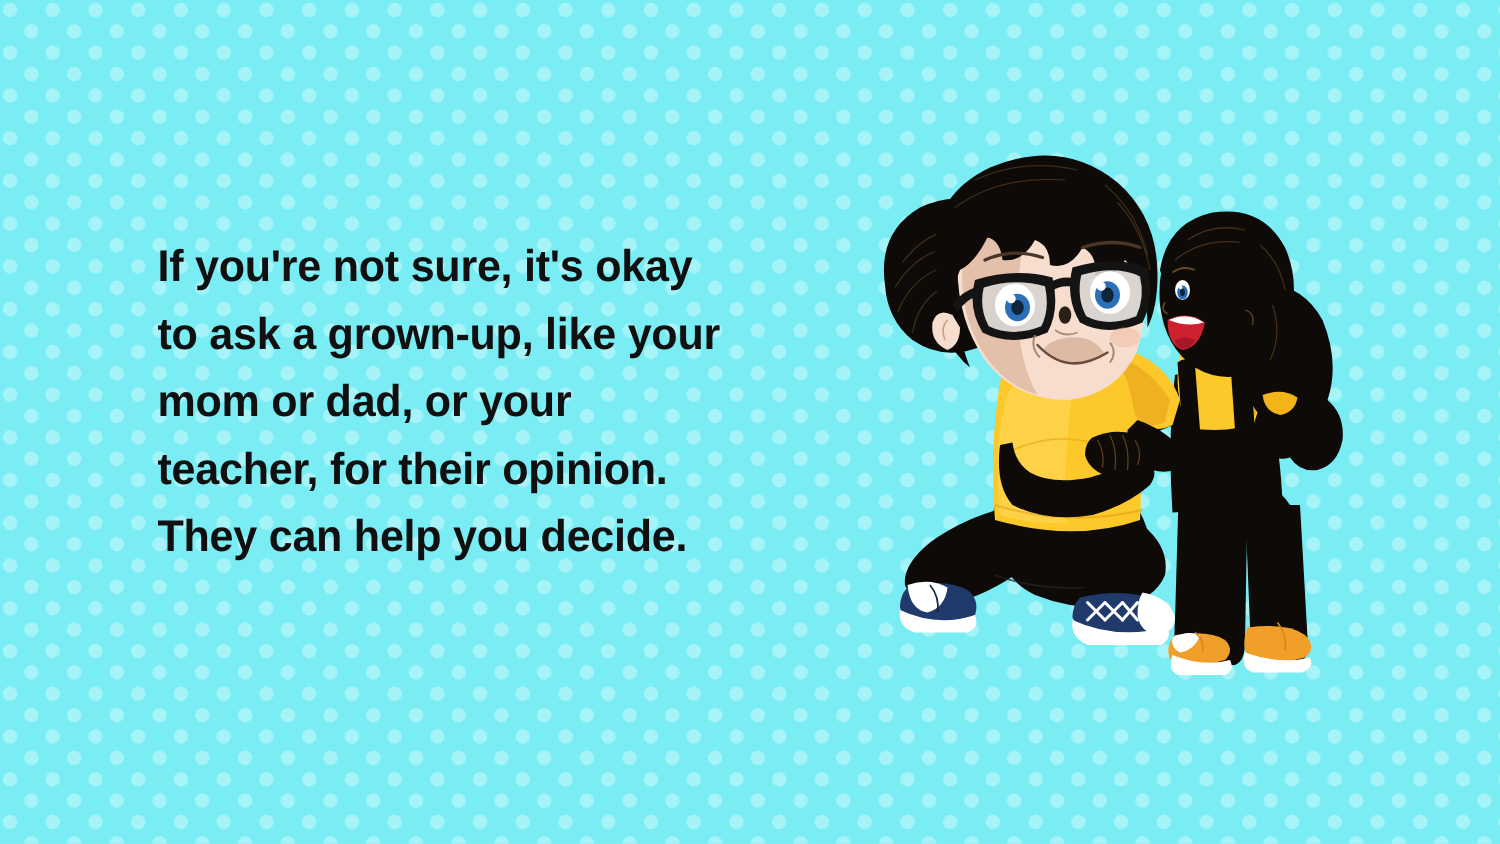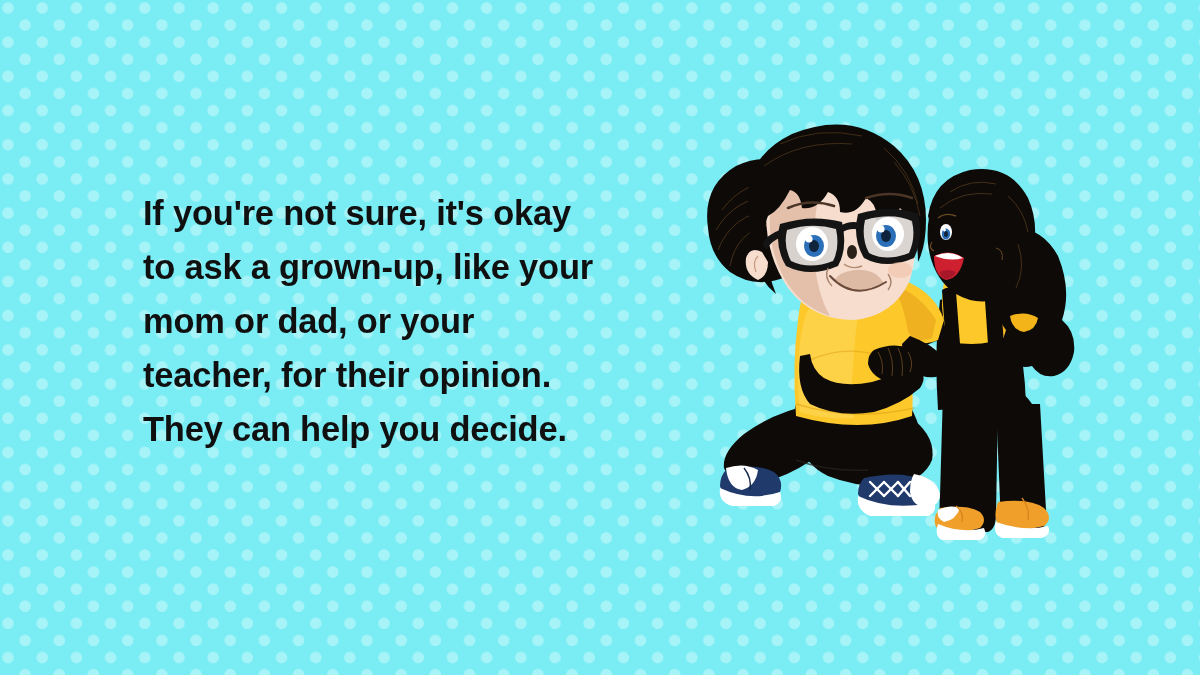--- a/index.html
+++ b/index.html
@@ -29,21 +29,21 @@
     background-image:
       radial-gradient(circle at 8px 8px, #a6f4f8 5.3px, rgba(166,244,248,0) 6.2px),
       radial-gradient(circle at 8px 8px, #a6f4f8 5.3px, rgba(166,244,248,0) 6.2px);
     background-size: 34.2px 34.2px, 34.2px 34.2px;
     background-position: 0px 0px, 17.1px 17.1px;
   }
 
   
   #caption {
     position: absolute;
-    left: 143px;
+    left: 126px;
     top: 186px;
     width: 470px;
   }
   .caption-line {
     font-family: "Liberation Sans Narrow", "Liberation Sans", sans-serif;
     font-weight: bold;
     font-size: 35.5px;
     line-height: 54px;
     color: #101010;
     letter-spacing: -0.2px;

